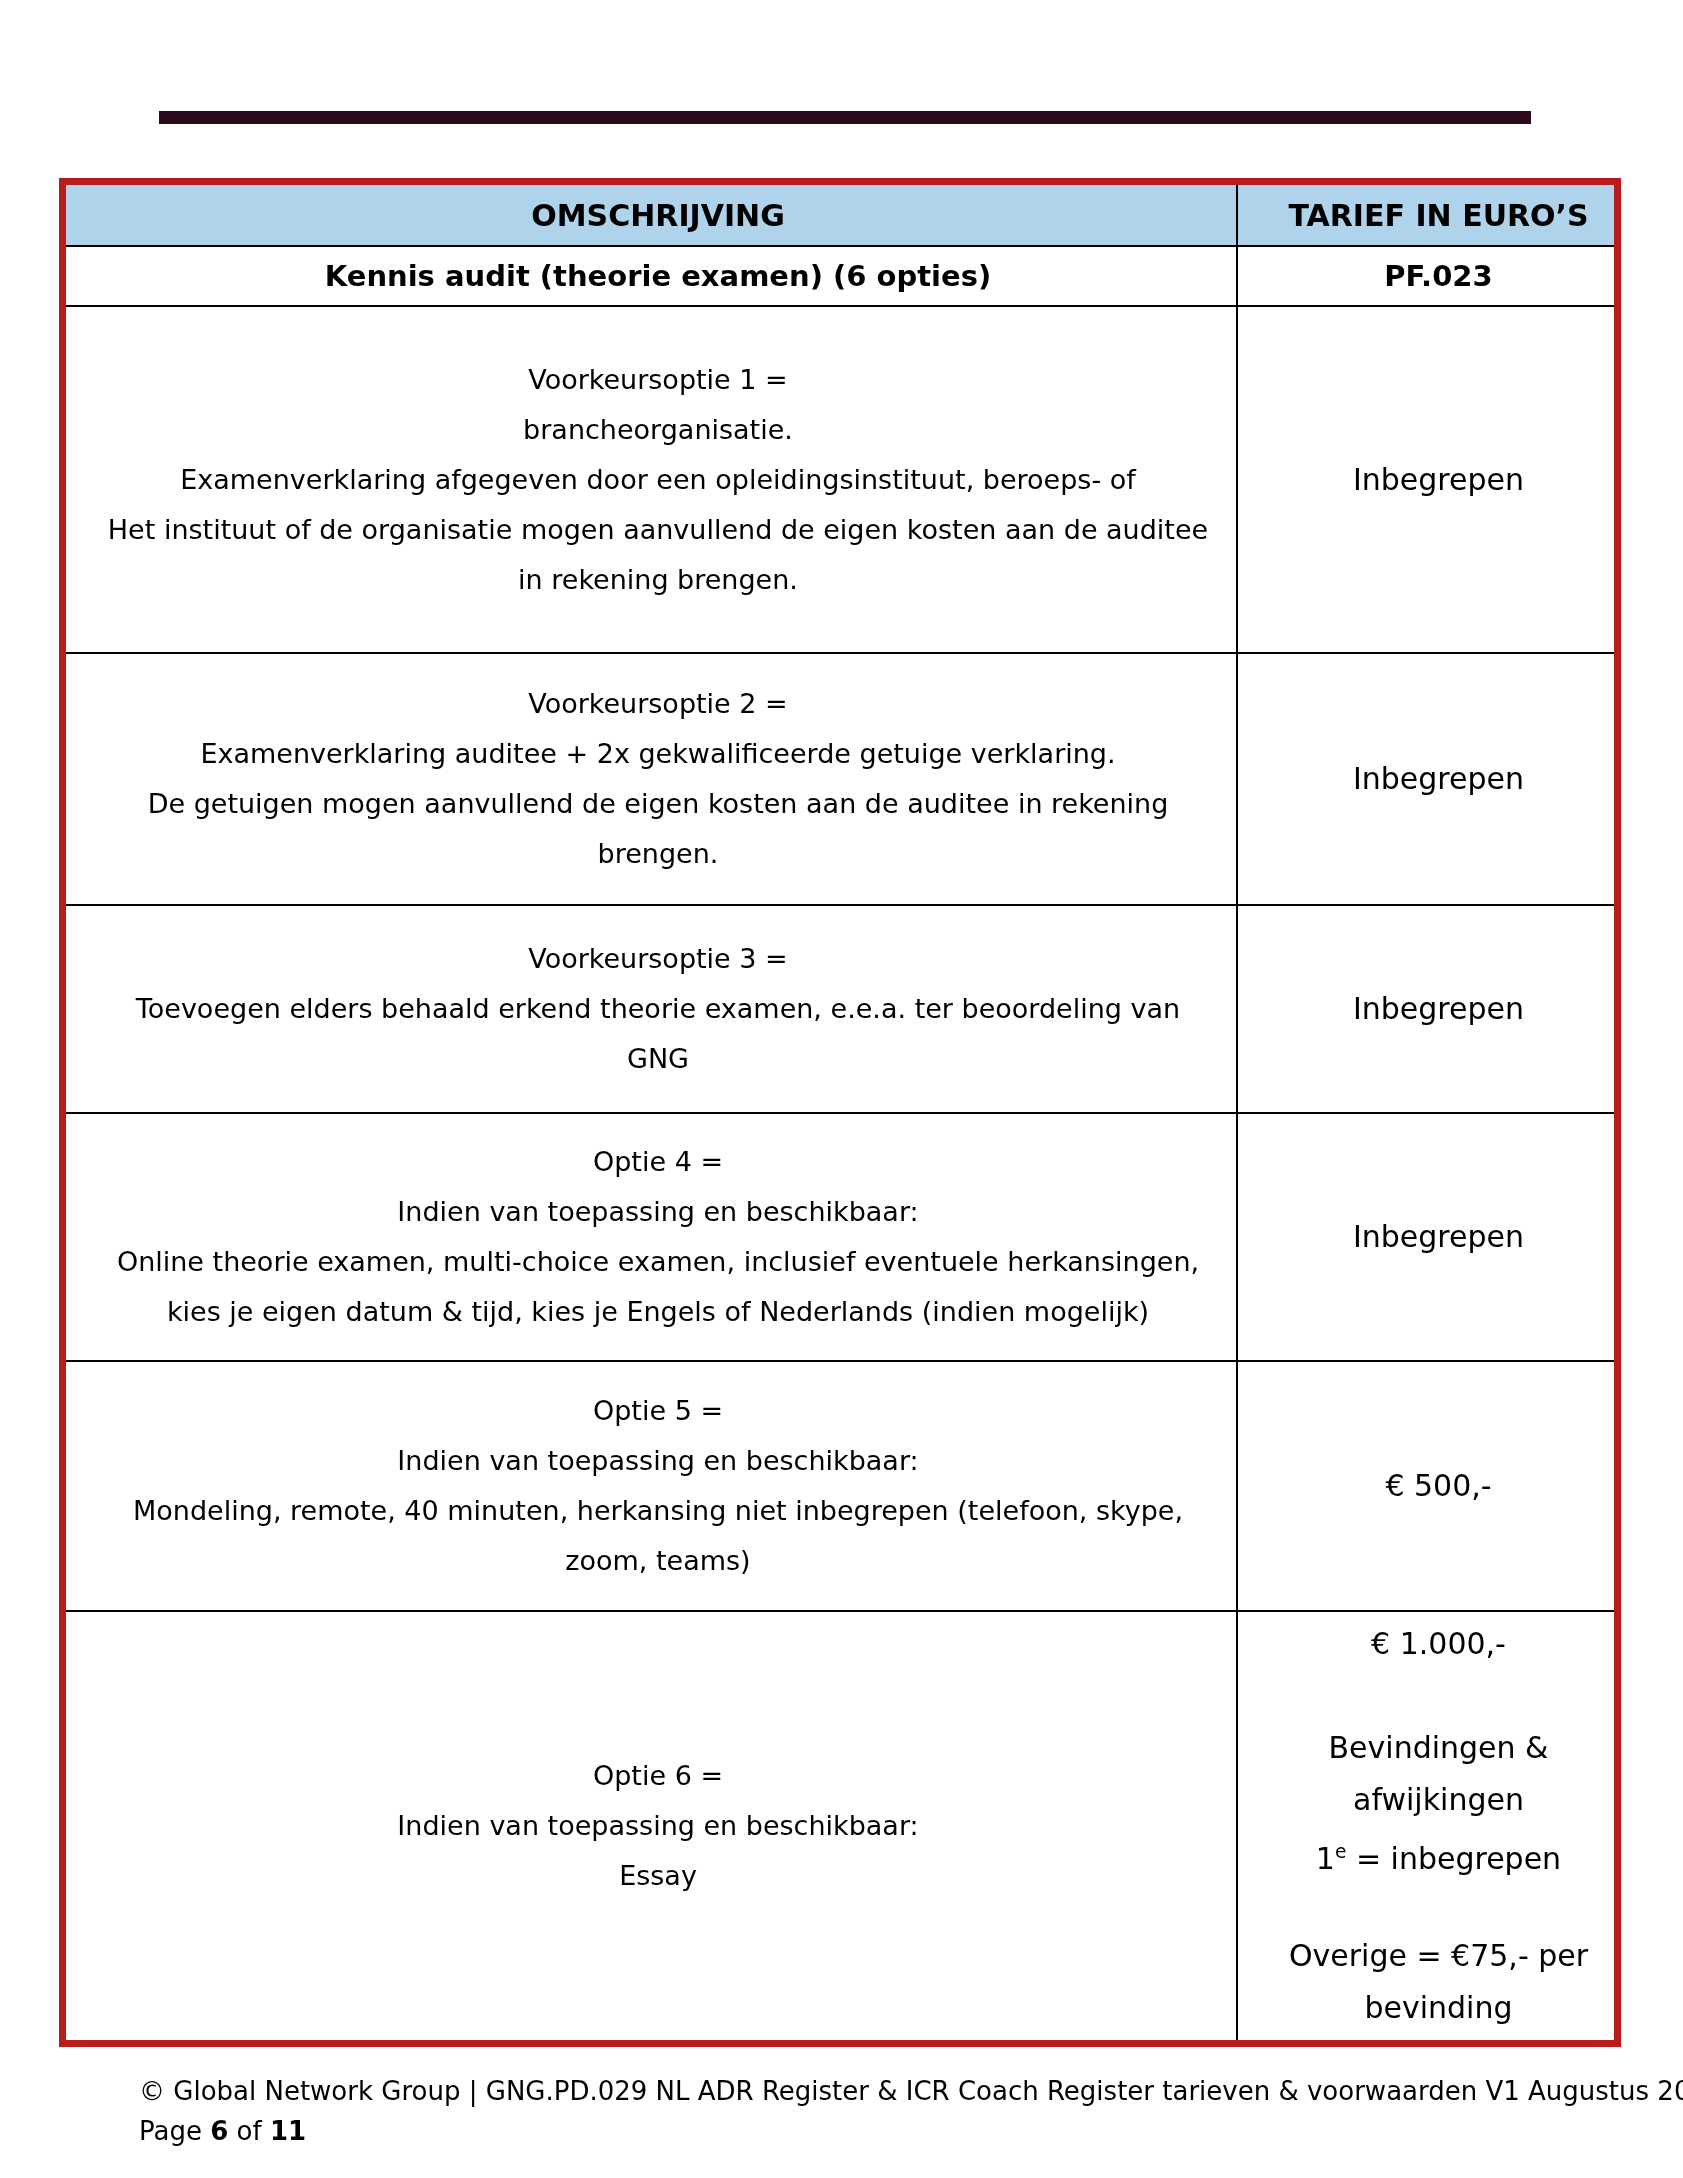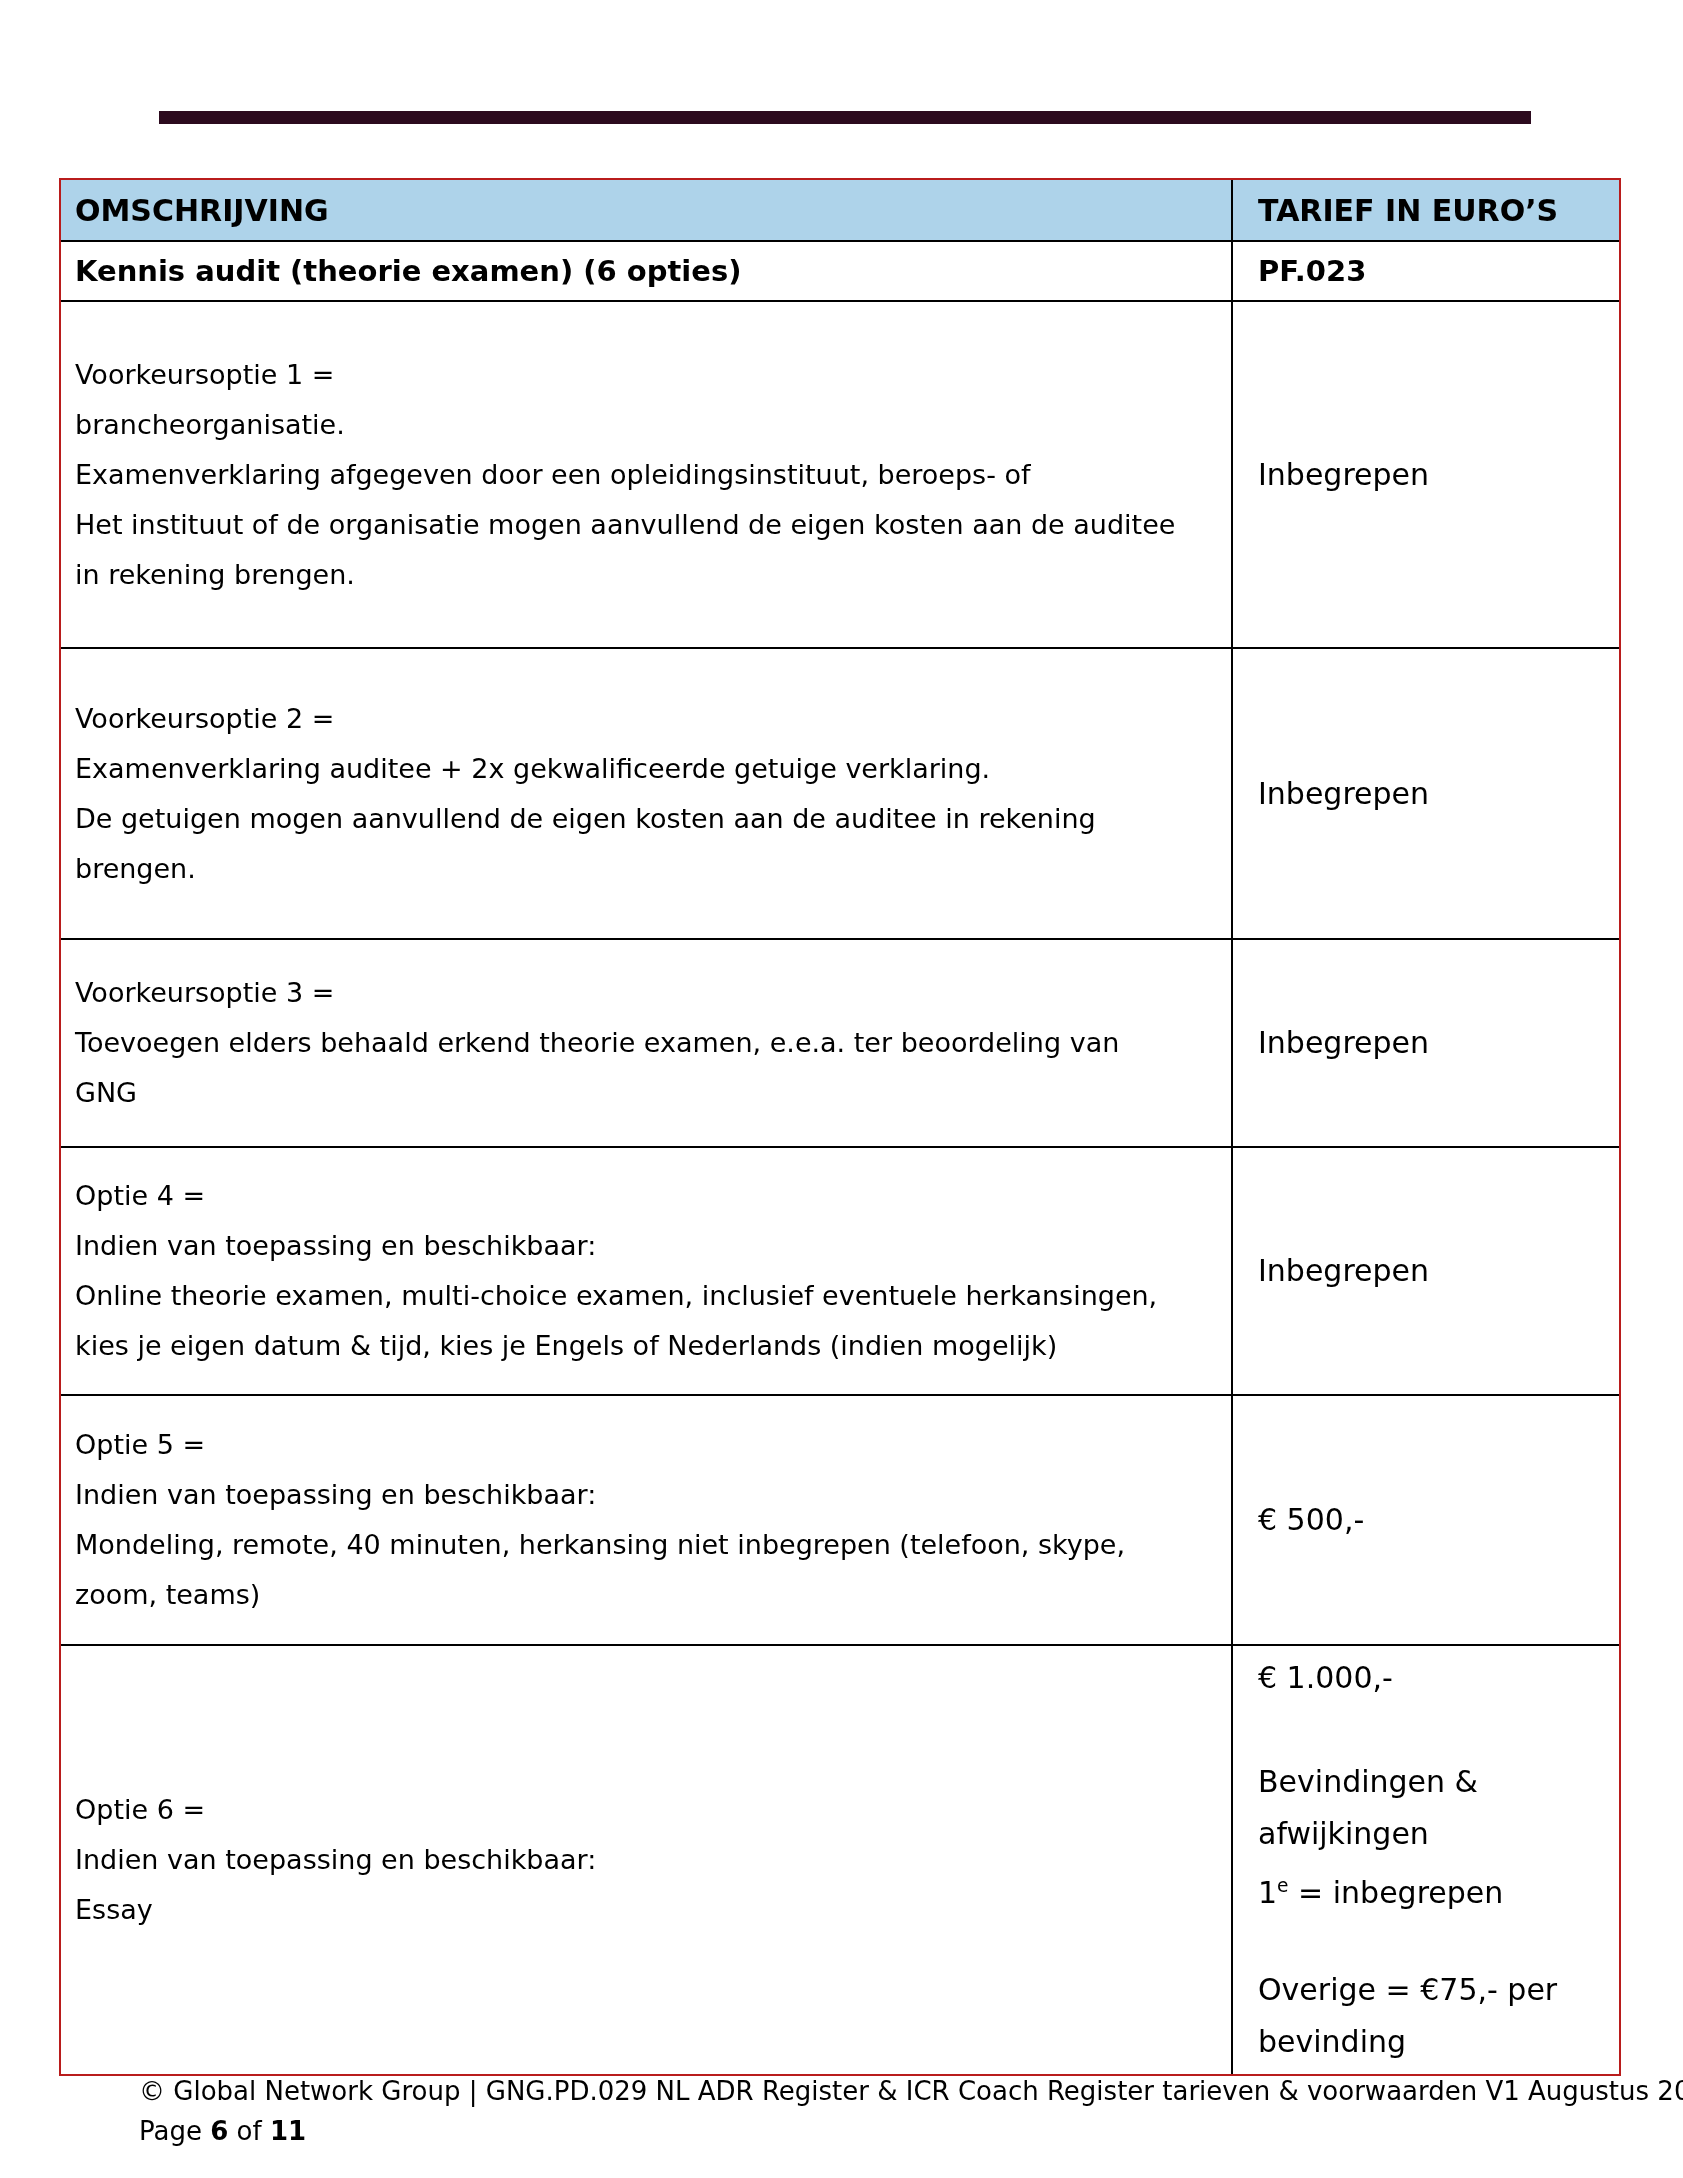--- a/index.html
+++ b/index.html
@@ -21,23 +21,24 @@
     top: 111px;
     width: 1372px;
     height: 13px;
     background: var(--top-bar, #2c0a1e);
   }
   .tariff-table {
     position: absolute;
     left: 59px;
     top: 178px;
     width: 1562px;
-    border: 2px solid #b91c1c;
+    border: 7px solid #b91c1c;
     box-sizing: border-box;
     background: #fff;
+    text-align: center;
   }
   .t-row {
     display: flex;
     border-top: 2px solid #000;
     box-sizing: border-box;
   }
   .t-row:first-child { border-top: none; }
   .cell-left {
     width: 1172px;
     box-sizing: border-box;
@@ -64,21 +65,21 @@
   .header-row .cell-left, .header-row .cell-right {
     font-weight: bold;
     font-size: 30px;
   }
   .title-row { height: 60px; }
   .title-row .cell-left, .title-row .cell-right {
     font-weight: bold;
     font-size: 29px;
   }
   .r1 { height: 347px; }
-  .r2 { height: 291px; }
+  .r2 { height: 252px; }
   .r3 { height: 208px; }
   .r4 { height: 248px; }
   .r5 { height: 250px; }
   .r6 { height: 430px; }
   .line {
     height: 50px;
     line-height: 50px;
     font-size: 27px;
     white-space: nowrap;
   }

